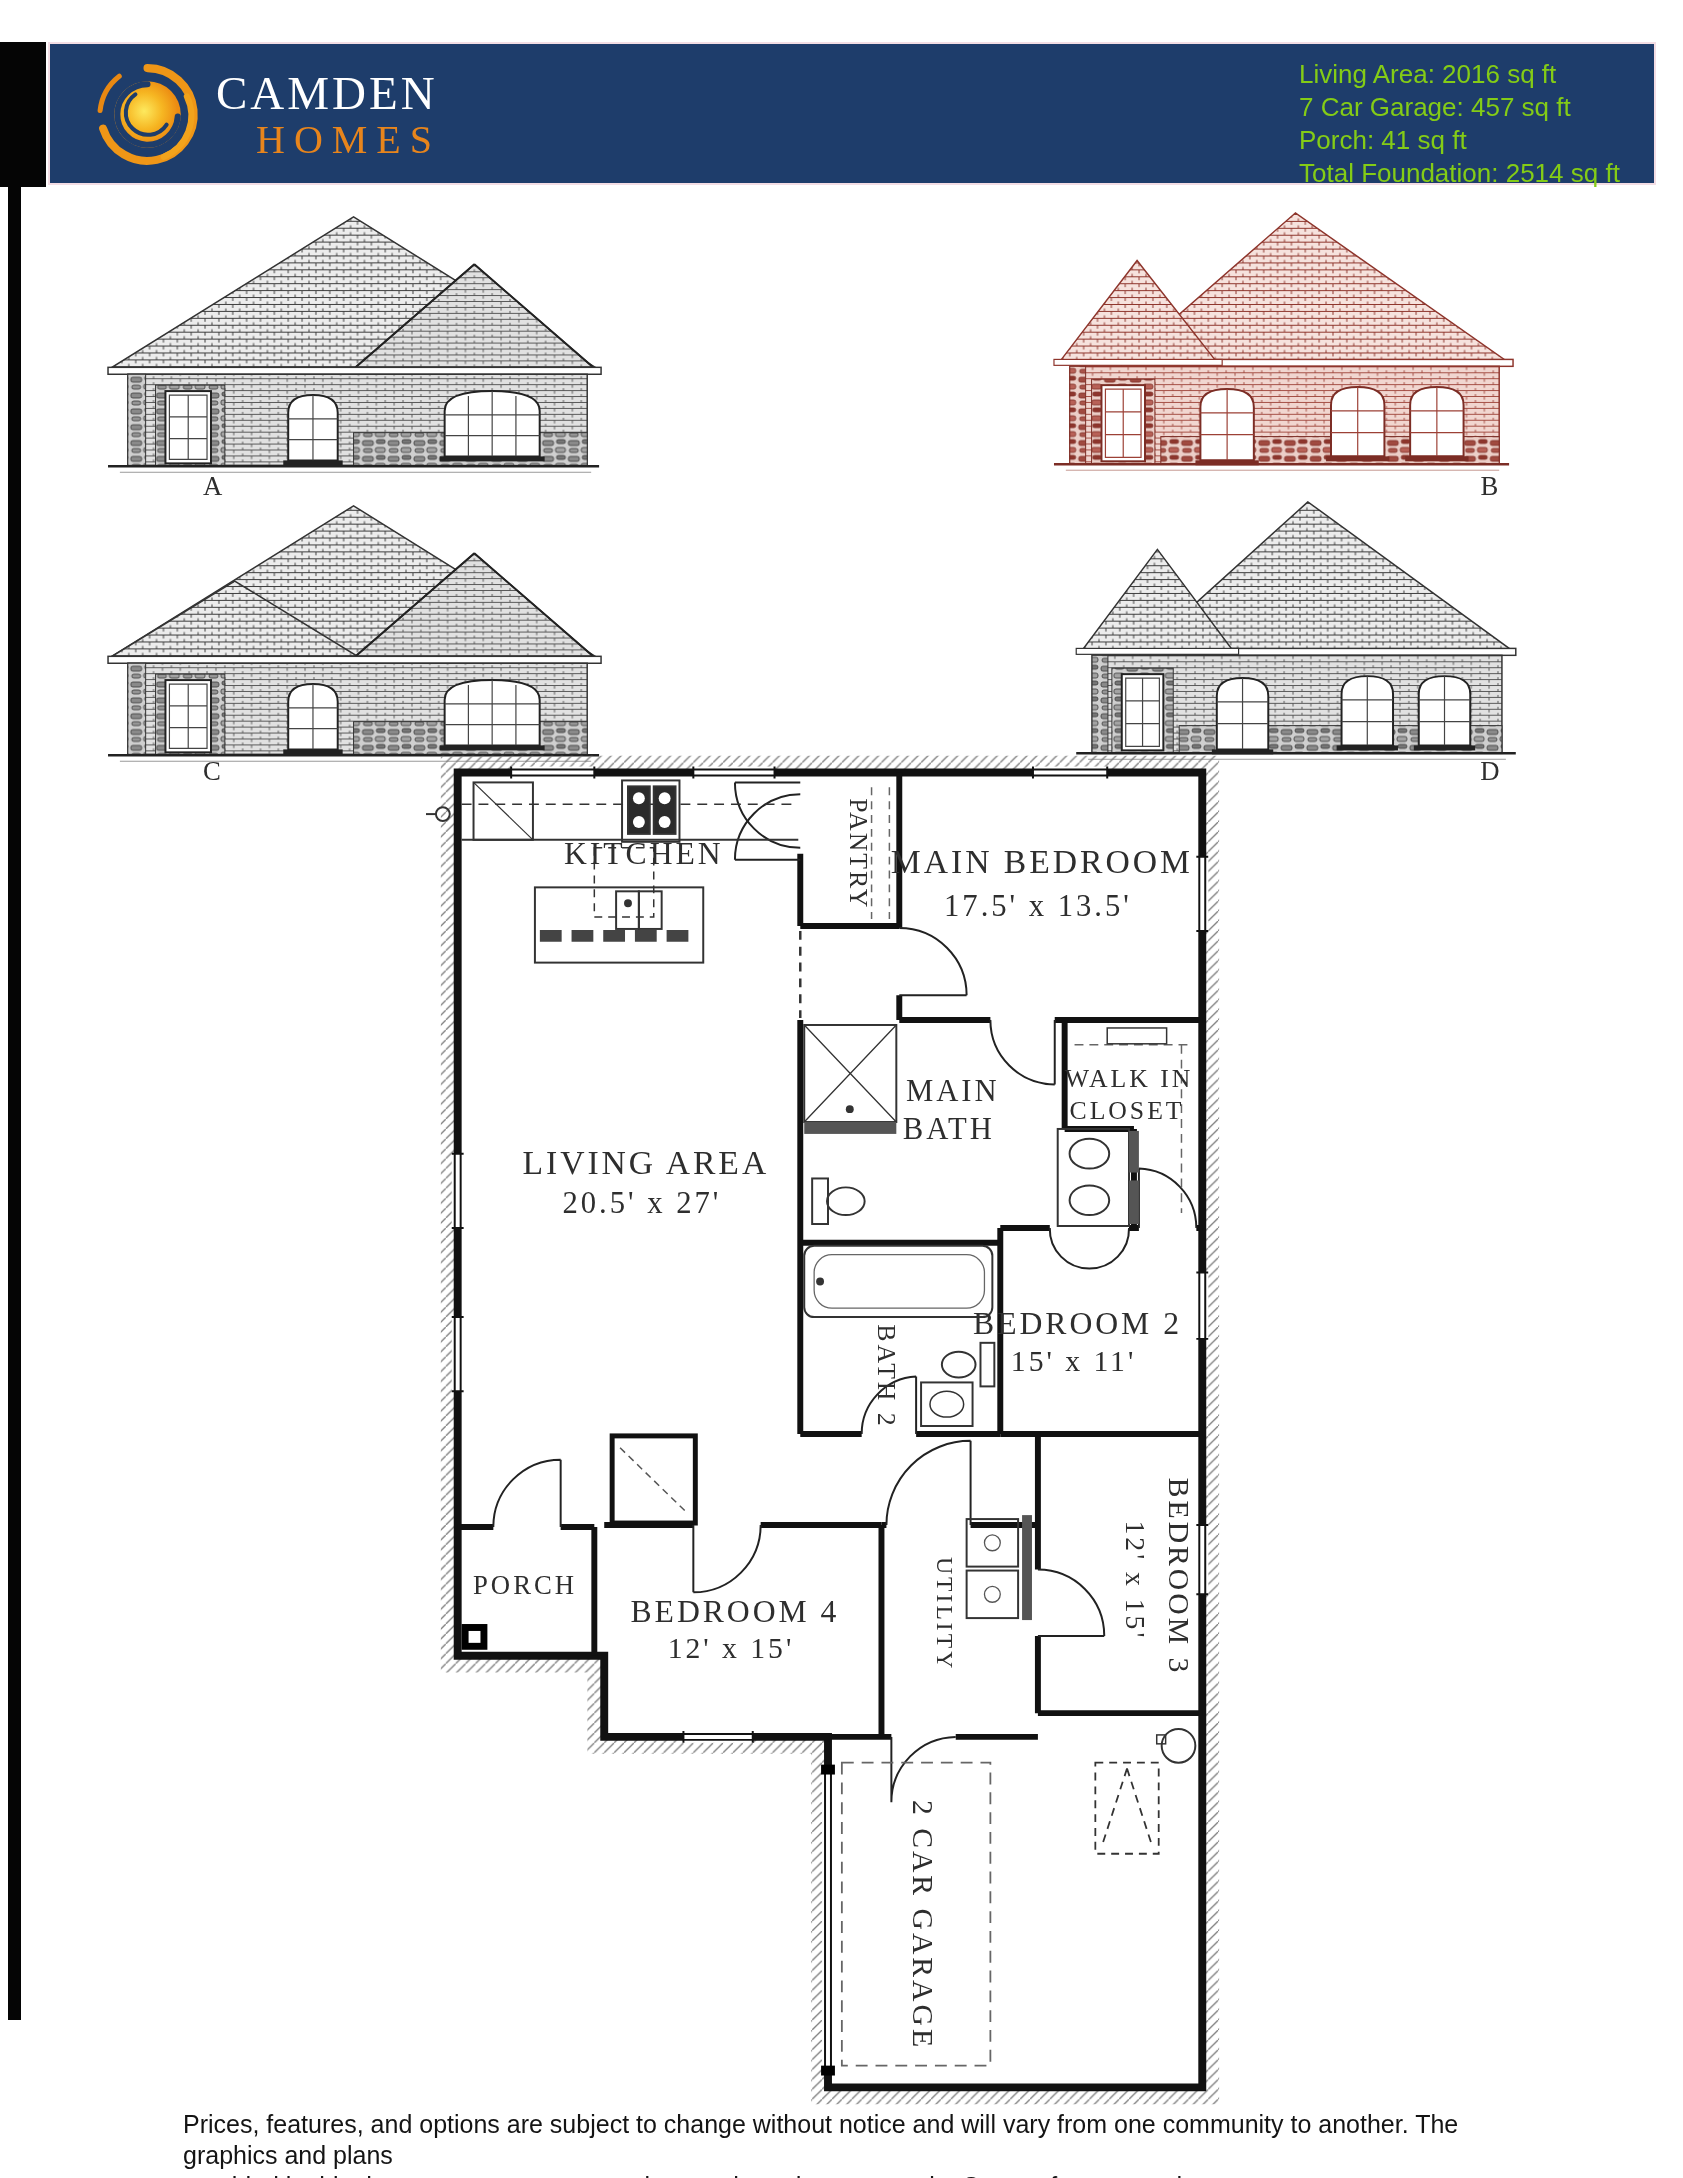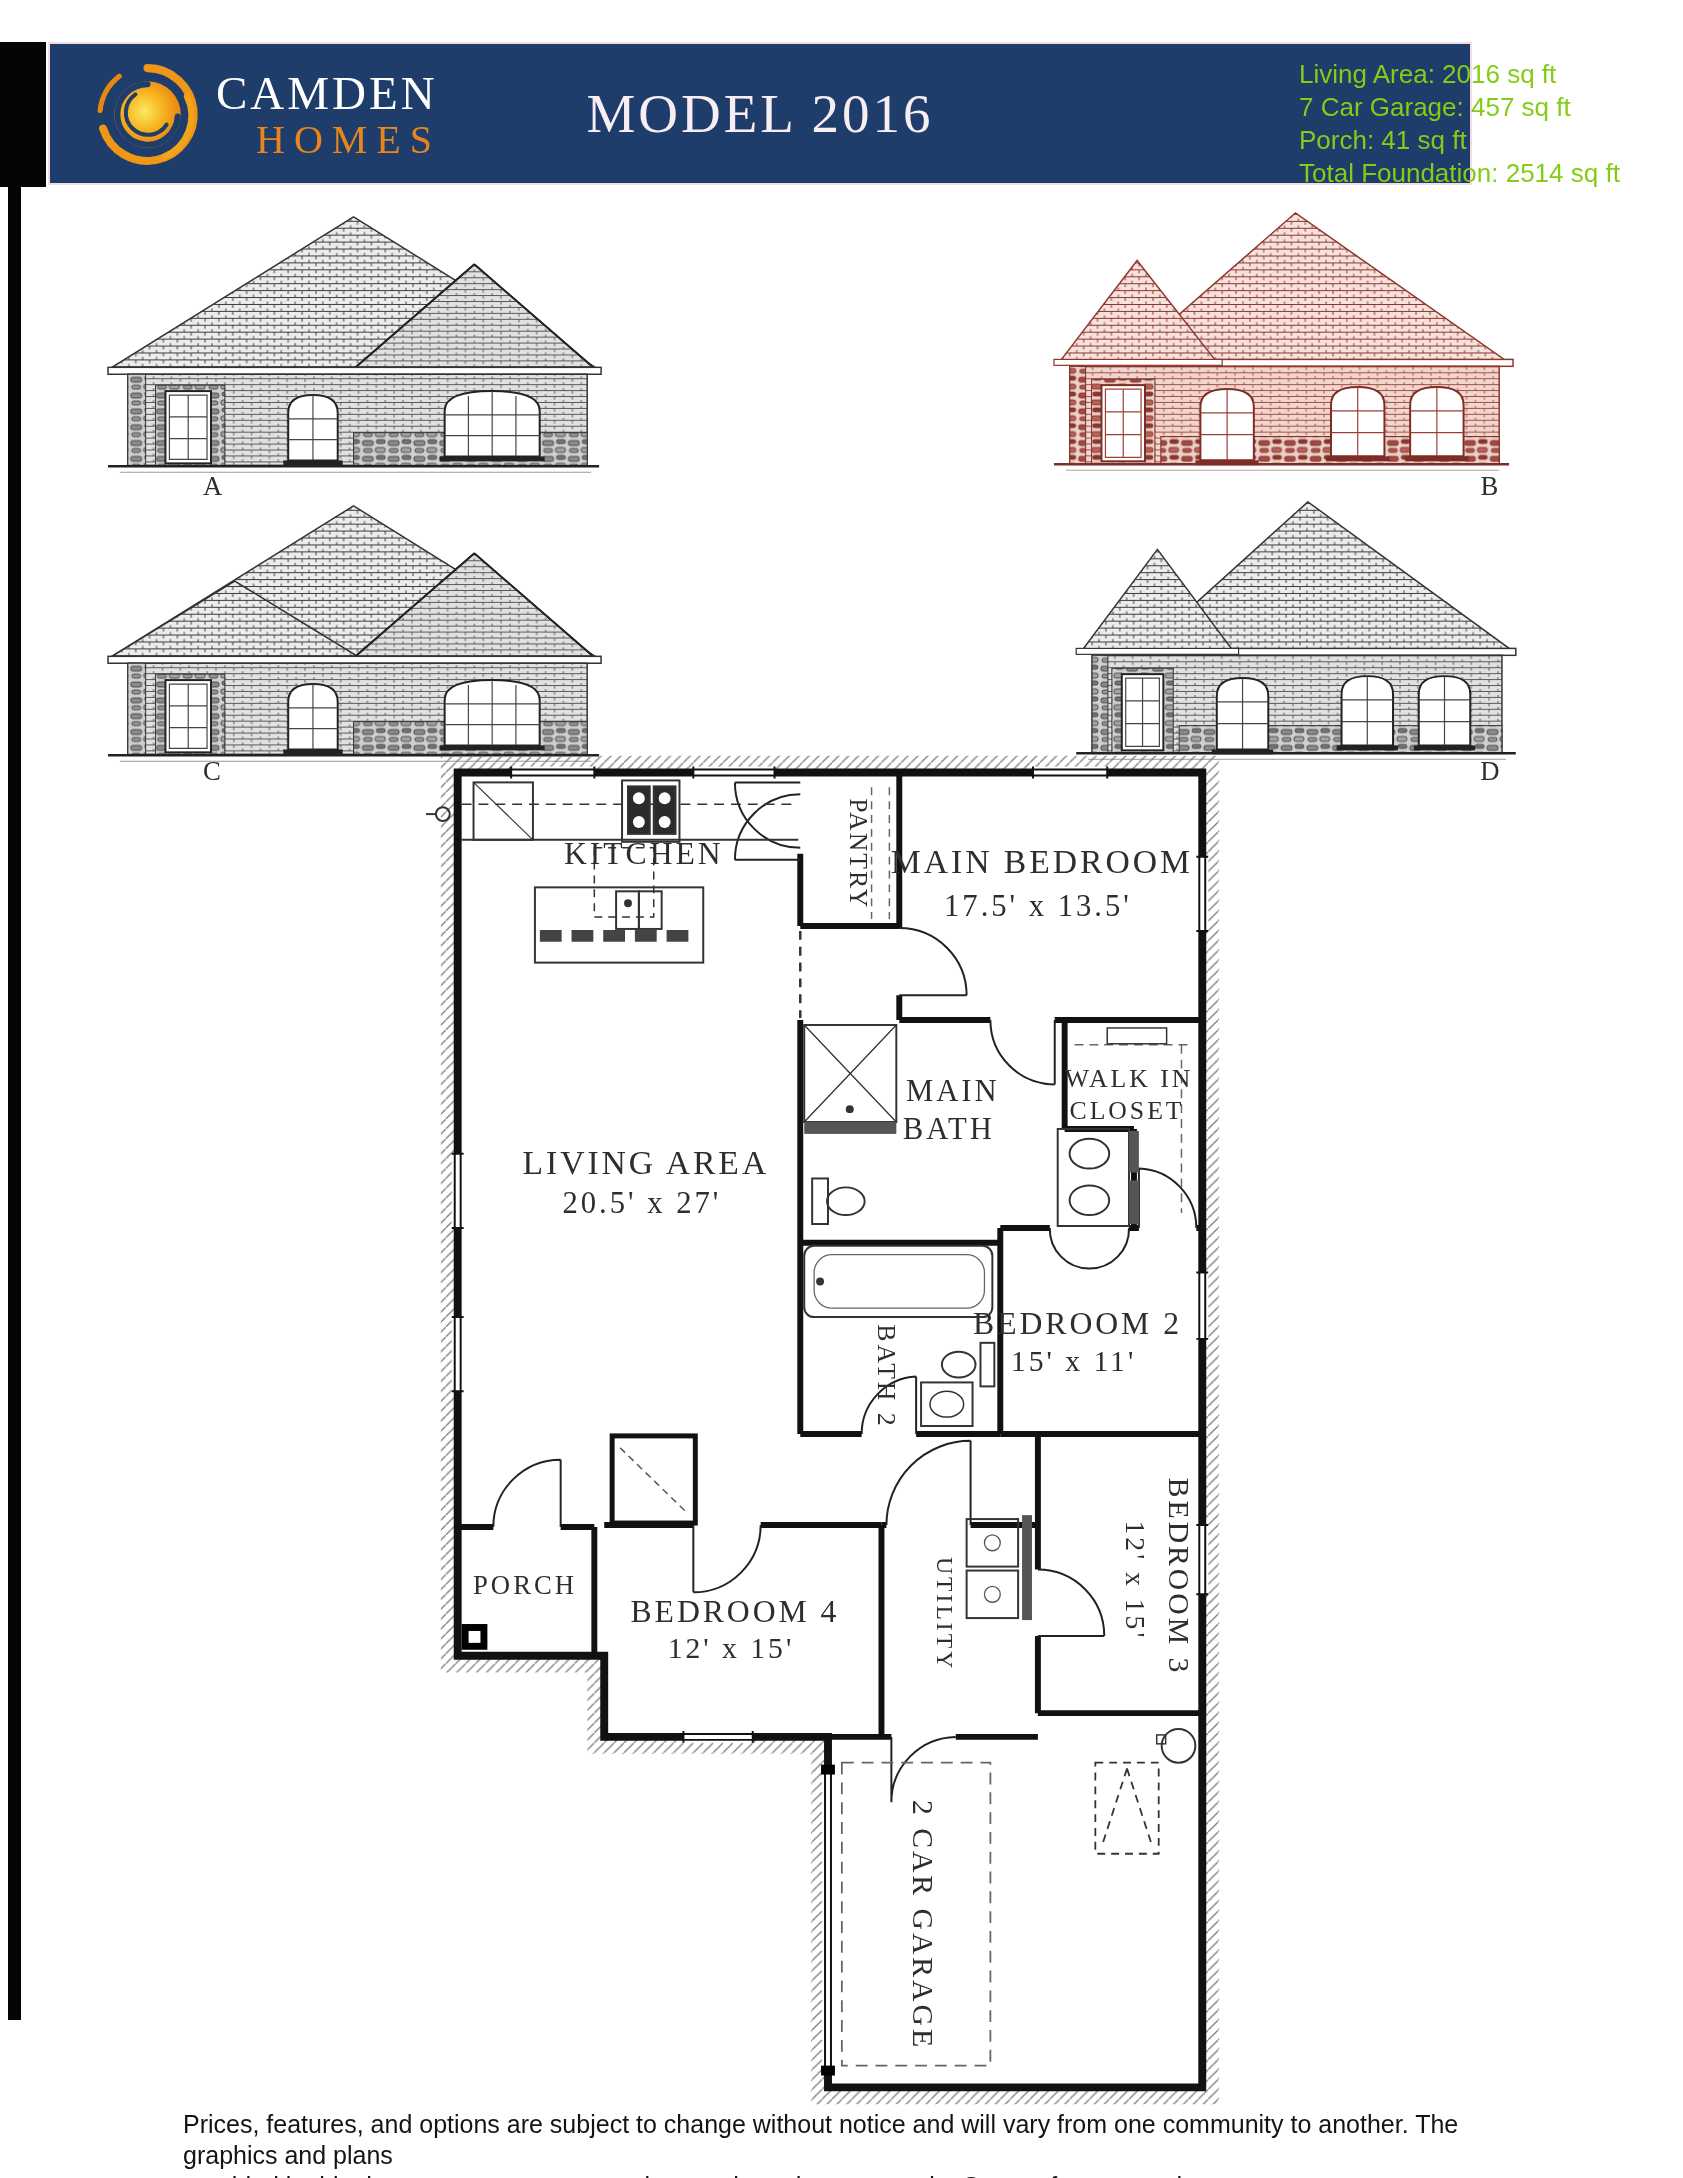--- a/index.html
+++ b/index.html
@@ -1,21 +1,21 @@
 <!DOCTYPE html>
 <html><head>
 <meta charset="utf-8">
 <style>
   html,body{margin:0;padding:0;background:#fff;}
   .page{position:relative;width:1683px;height:2178px;background:#ffffff;overflow:hidden;
         font-family:"Liberation Serif",serif;}
   .scanbar-wide{position:absolute;left:0;top:42px;width:46px;height:145px;background:#050505;}
   .scanbar-thin{position:absolute;left:8px;top:186px;width:13px;height:1834px;background:#050505;}
   
-  .header{position:absolute;left:48px;top:42px;width:1424px;height:143px;background:#1e3d6b;
+  .header{position:absolute;left:48px;top:42px;width:1608px;height:143px;background:#1e3d6b;
           border:2px solid #f3dde4;box-sizing:border-box;padding-left:46px;}
   .logo{position:absolute;left:37px;top:10px;width:121px;height:121px;}
   .brand{position:absolute;left:166px;top:22px;}
   .brand-line1{font-size:47px;letter-spacing:3px;color:#ffffff;font-weight:400;}
   .brand-line2{font-size:40px;letter-spacing:9px;color:#e8851c;font-weight:400;margin-left:40px;margin-top:-4px;}
   .model-title{position:absolute;left:50%;transform:translateX(-50%);top:38px;
                font-size:55px;letter-spacing:3px;color:#f7edf2;}
   .stats{position:absolute;left:1249px;top:14px;width:327px;list-style:none;margin:0;padding:0;
          font-family:"Liberation Sans",sans-serif;font-size:26px;line-height:33px;color:#84cc16;}
   
@@ -86,21 +86,20 @@
       <path d="M 60 14 A 46 46 0 1 1 16 74" fill="none" stroke="#ef9617" stroke-width="8" stroke-linecap="round"></path>
       <path d="M 99 42 A 44 44 0 0 1 76 102" fill="none" stroke="#f2a31c" stroke-width="6" stroke-linecap="round"></path>
       <path d="M 32 22 A 50 50 0 0 0 13 56" fill="none" stroke="#e88812" stroke-width="5" stroke-linecap="round"></path>
       <path d="M 60 30 A 30 30 0 1 0 90 62" fill="none" stroke="#1e3d6b" stroke-width="6" stroke-linecap="round"></path>
       <path d="M 48 40 A 22 22 0 1 0 79 70" fill="none" stroke="#1e3d6b" stroke-width="4" stroke-linecap="round"></path>
     </svg>
     <div class="brand">
       <div class="brand-line1">CAMDEN</div>
       <div class="brand-line2">HOMES</div>
     </div>
-    <div class="model-title">MODEL 2016</div>
     <ul class="stats">
       <li>Living Area: 2016 sq ft</li>
       <li>7 Car Garage: 457 sq ft</li>
       <li>Porch: 41 sq ft</li>
       <li>Total Foundation: 2514 sq ft</li>
     </ul>
   </div>
 
   <div class="elev" style="left:104px;top:201px;">
     <svg width="510" height="299" viewBox="0 0 515 302">

